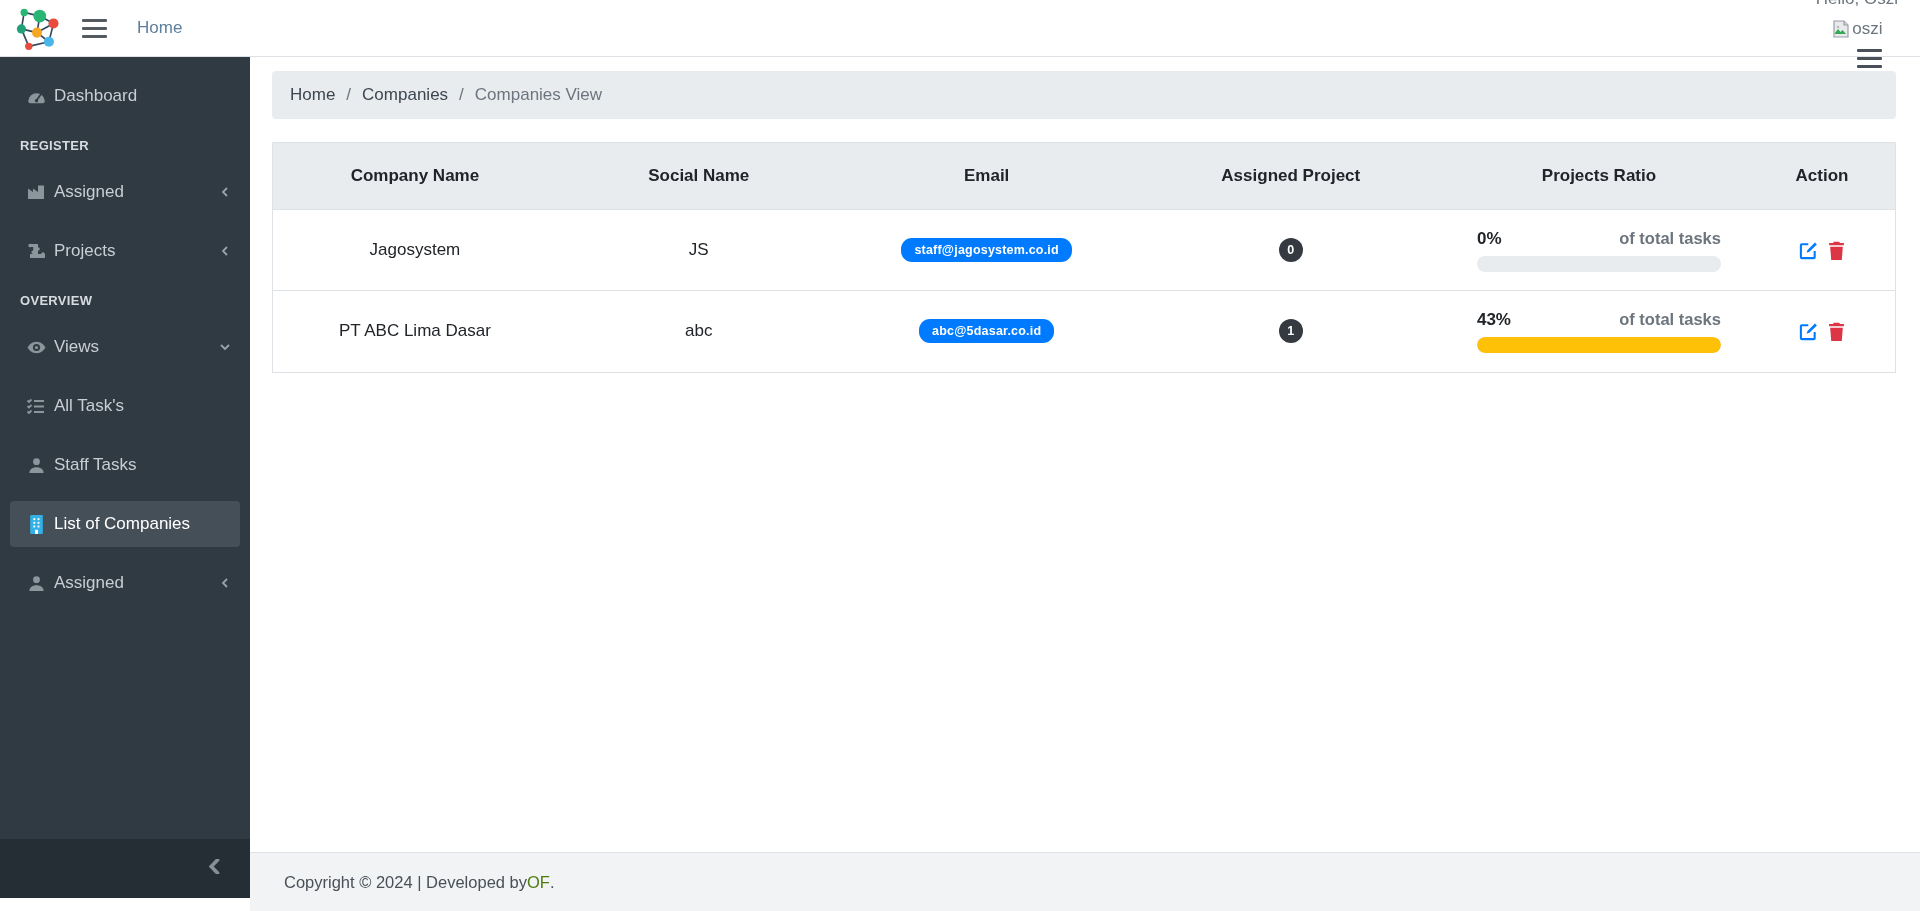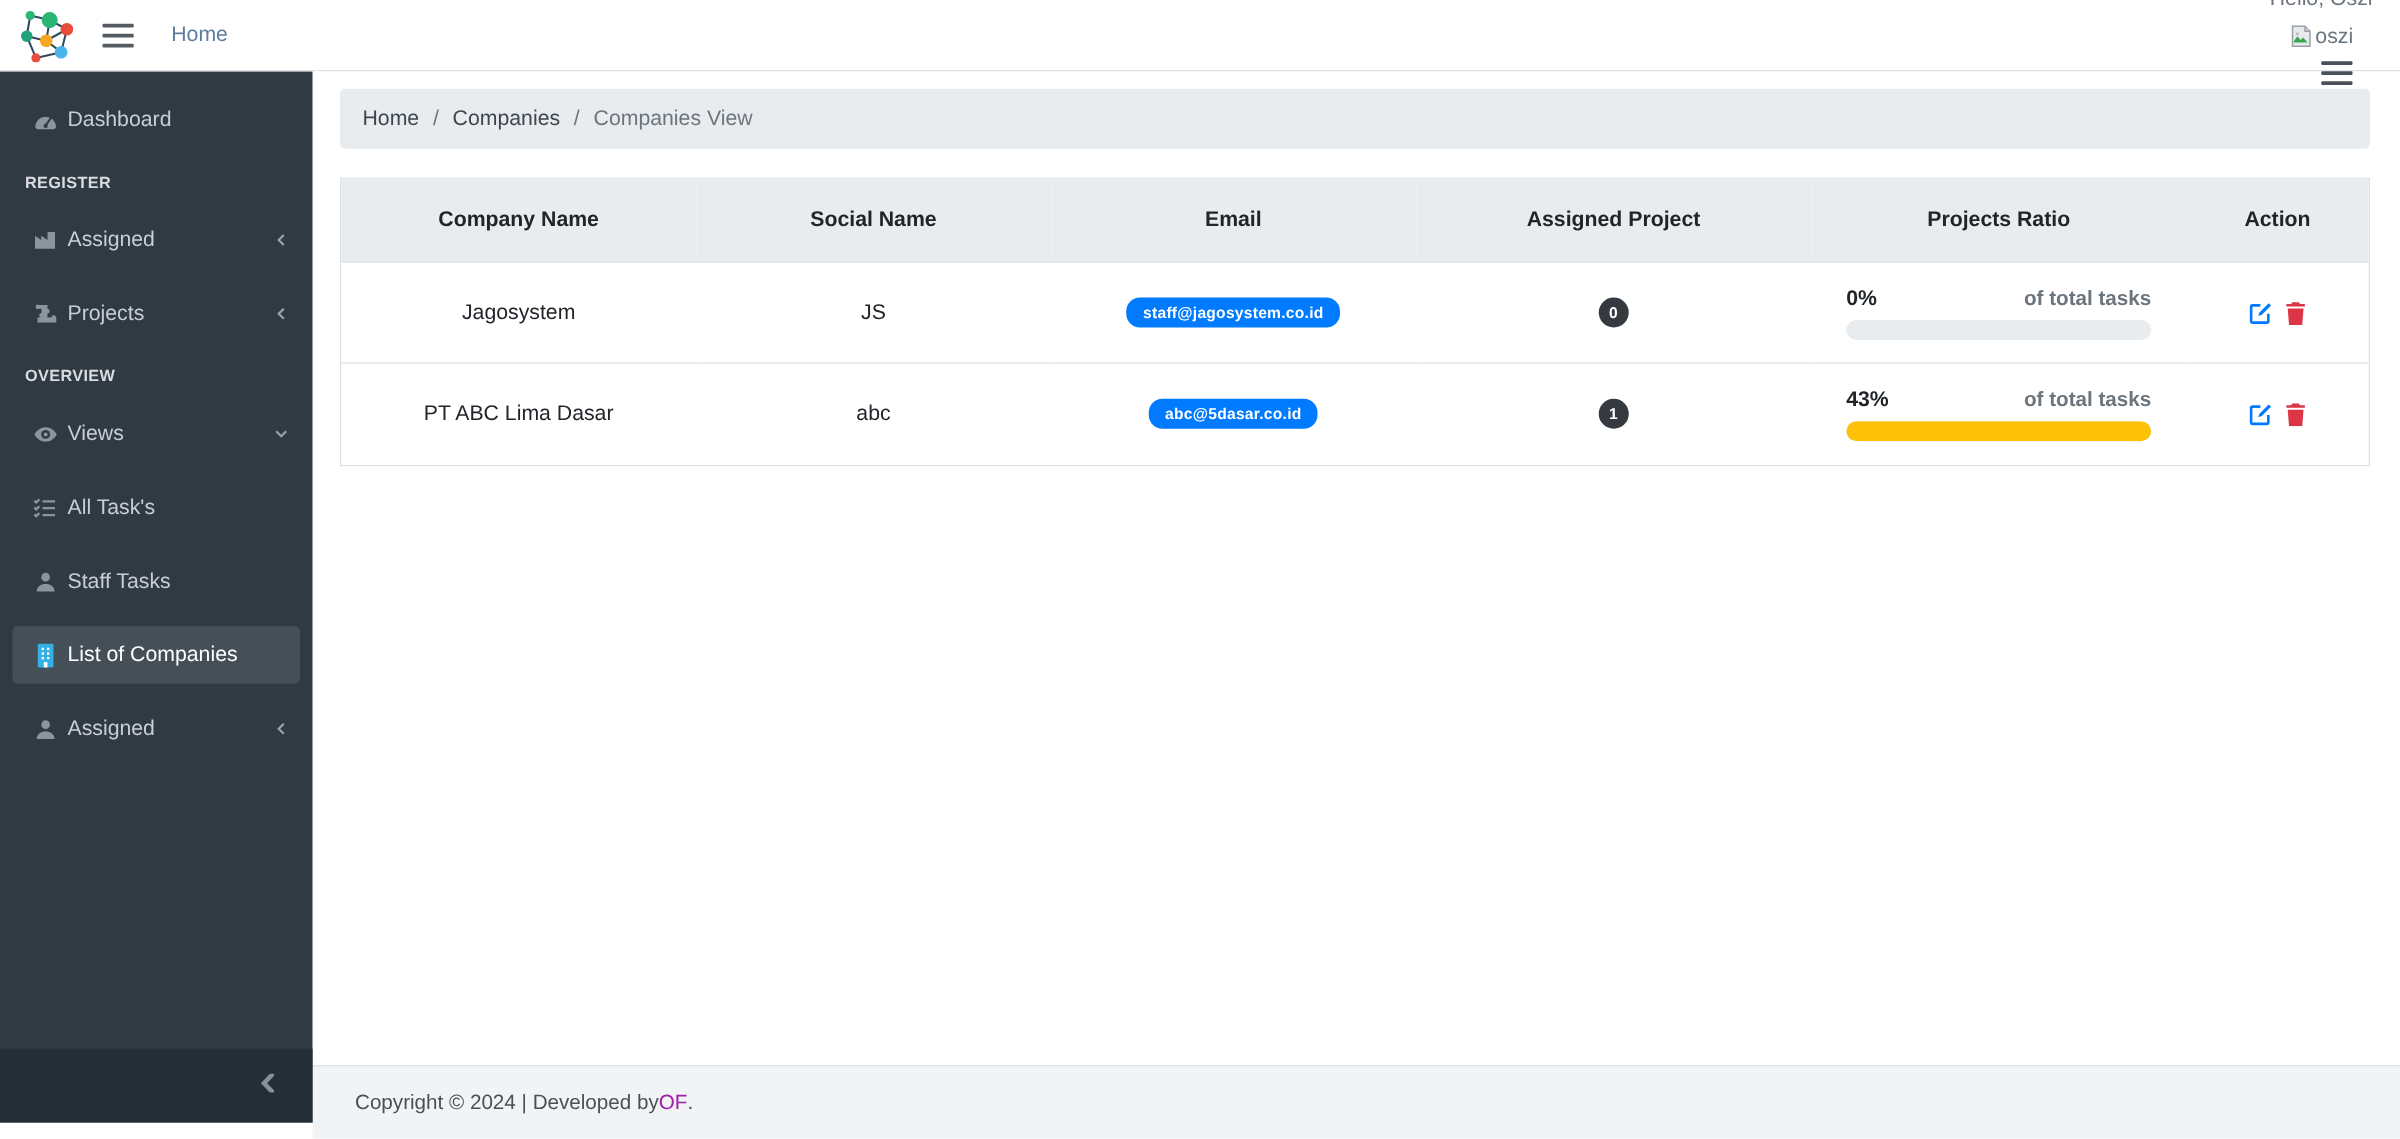--- a/index.html
+++ b/index.html
@@ -59,21 +59,21 @@
   .ratio-pct { font-weight:700; font-size:17px; color:#212529; }
   .ratio-cap { font-size:16.5px; color:#6c757d;font-weight:bold; }
   .progress { height:16px; background:#e9ecef; border-radius:8px; overflow:hidden; }
   .progress-bar { height:100%; background:#ffc107; border-radius:8px; width:0; }
   td.c-action .act { display:inline-flex; align-items:center; cursor:pointer; margin:0 3px; vertical-align:middle; }
 
   
   .main-footer { position:absolute; left:250px; right:0; bottom:0; height:59px; background:#f1f3f5;
                  border-top:1px solid #dee2e6; display:flex; align-items:center; padding-left:34px;
                  font-size:16.5px; color:#495057; }
-  .main-footer a { color:#a21caf; text-decoration:none; cursor:pointer;text-align:right; }
+  .main-footer a { color:#4d7c0f; text-decoration:none; cursor:pointer;text-align:right; }
 </style>
 </head>
 <body>
 
 <div class="app">
 
   <header class="topnav">
     <span class="brand">
       <svg width="44" height="44" viewBox="0 0 48 48">
         <g stroke="#34495e" stroke-width="1.8" fill="none">

